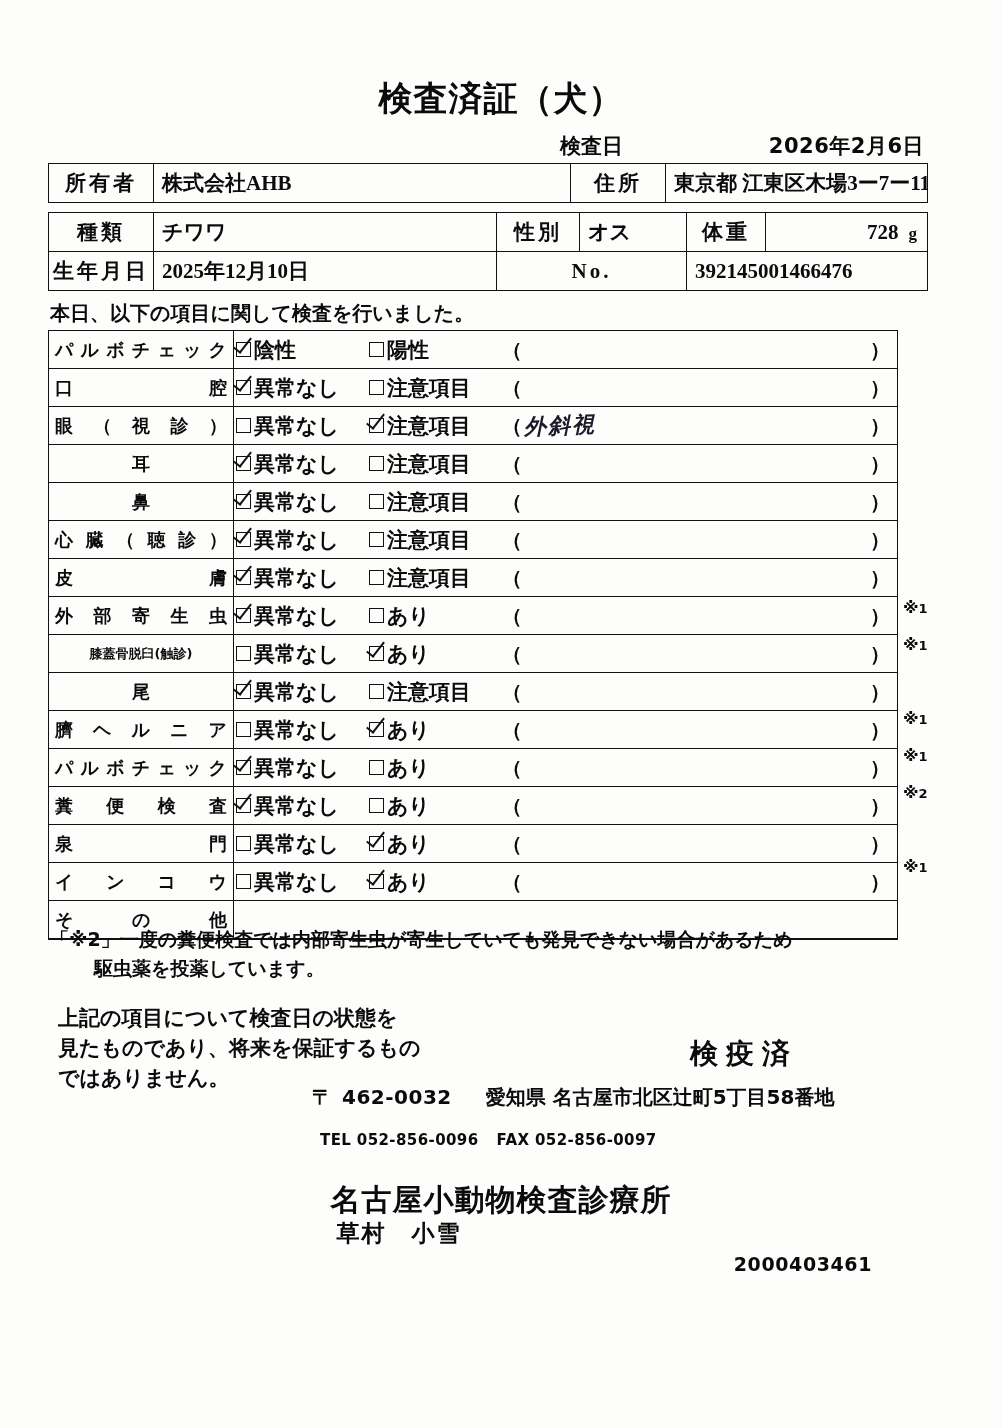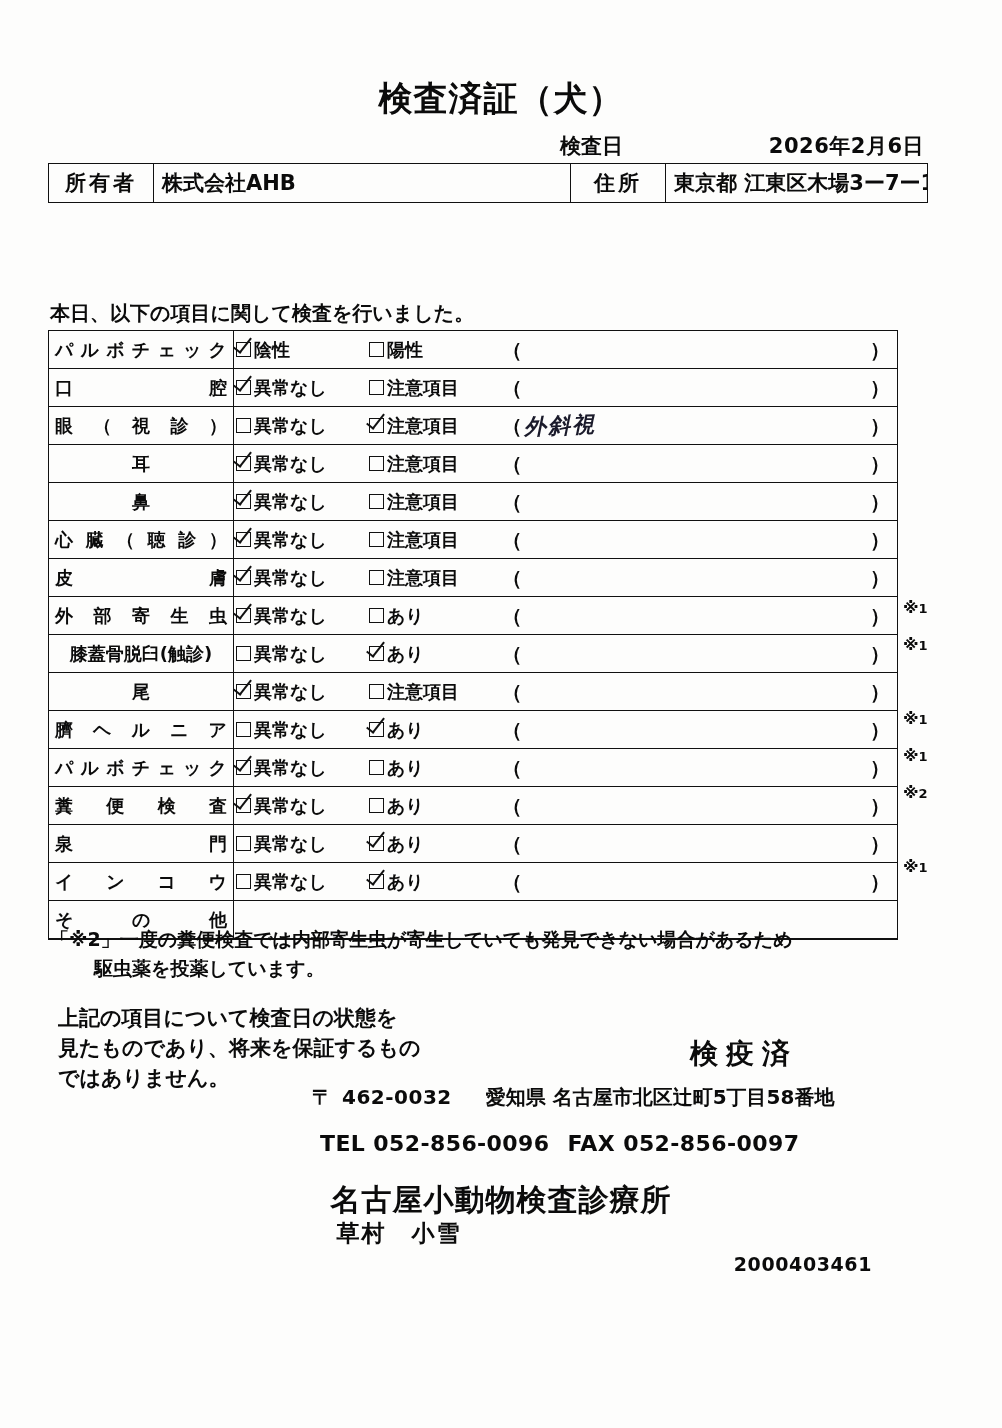--- a/index.html
+++ b/index.html
@@ -67,20 +67,21 @@
   }
   .info-table td {
     border: 1.6px solid #111;
     height: 38px;
     font-size: 21px;
     padding: 0 8px;
     vertical-align: middle;
     font-weight: 600;
     white-space: nowrap;
     overflow: hidden;
+    font-family: Liberation Serif, serif;
   }
   .info-table td.lbl {
     text-align: center;
     font-weight: 600;
     letter-spacing: 3px;
     padding: 0 4px;
   }
   .info-table td.val {
     text-align: left;
     font-weight: 600;
@@ -134,21 +135,21 @@
     width: 172px;
     padding: 0 6px;
     text-align: justify;
     text-align-last: justify;
     white-space: nowrap;
     font-size: 18px;
   }
   td.item-label.compact {
     text-align: left;
     text-align-last: center;
-    font-size: 18px;
+    font-size: 13px;
     letter-spacing: 0px;
   }
   td.item-label.center-one {
     text-align: center;
     text-align-last: center;
   }
   td.opts { padding: 0; position: relative; }
 
   .opt-flow {
     position: relative;
@@ -209,21 +210,21 @@
     content: "";
     position: absolute;
     left: 1px;
     top: -9px;
     width: 7px;
     height: 17px;
     border-right: 2.1px solid #111;
     border-bottom: 2.1px solid #111;
     transform: rotate(38deg);
   }
-  .opt-text { font-size: 18px; }
+  .opt-text { font-size: 21px; }
 
   
   .marks-layer {
     position: absolute;
     top: 330px;
     left: 903px;
     width: 70px;
   }
   .mark-cell {
     height: 37px;
@@ -277,21 +278,21 @@
     white-space: nowrap;
   }
   .addr-line .zip-mark { margin-right: 10px; }
   .addr-line .zip-num { letter-spacing: 0.5px; }
   .addr-line .addr-gap { display: inline-block; width: 34px; }
 
   .tel-line {
     position: absolute;
     top: 1131px;
     left: 320px;
-    font-size: 22px;
+    font-size: 15px;
     font-weight: 600;
     letter-spacing: 0.4px;
     white-space: nowrap;
   }
   .tel-line .telfax-gap { display: inline-block; width: 18px; }
 
   .clinic-name {
     position: absolute;
     top: 1180px;
     left: 0;
@@ -336,20 +337,43 @@
     <tbody>
         <tr>
       <td class="lbl" style="width:96px">所有者</td>
       <td class="val" style="width:400px">株式会社AHB</td>
       <td class="lbl" style="width:86px">住所</td>
       <td class="val">東京都 江東区木場3ー7ー11</td>
     </tr>
   </tbody>
     </table>
 
+  <table class="info-table" id="pet-table">
+    <tbody>
+        <tr>
+      <td class="lbl" style="width:96px">種類</td>
+      <td class="val" style="width:326px">チワワ</td>
+      <td class="lbl" style="width:74px">性別</td>
+      <td class="val" style="width:90px">オス</td>
+      <td class="lbl" style="width:70px">体重</td>
+      <td class="val val-right">
+        <span class="weight-wrap">
+          <span>728</span>
+          <span class="weight-unit">g</span>
+        </span>
+      </td>
+    </tr>
+    <tr>
+      <td class="lbl">生年月日</td>
+      <td class="val">2025年12月10日</td>
+      <td class="lbl" colspan="2">No.</td>
+      <td class="val" colspan="2">392145001466476</td>
+    </tr>
+  </tbody>
+    </table>
 
   <div class="intro-line">本日、以下の項目に関して検査を行いました。</div>
 
   <table class="check-table">
     <tbody id="checklist-body">
         <tr>
           <td class="item-label">パルボチェック</td>
           <td class="opts">
             <span class="opt-flow">
               <span class="opt opt-a">

